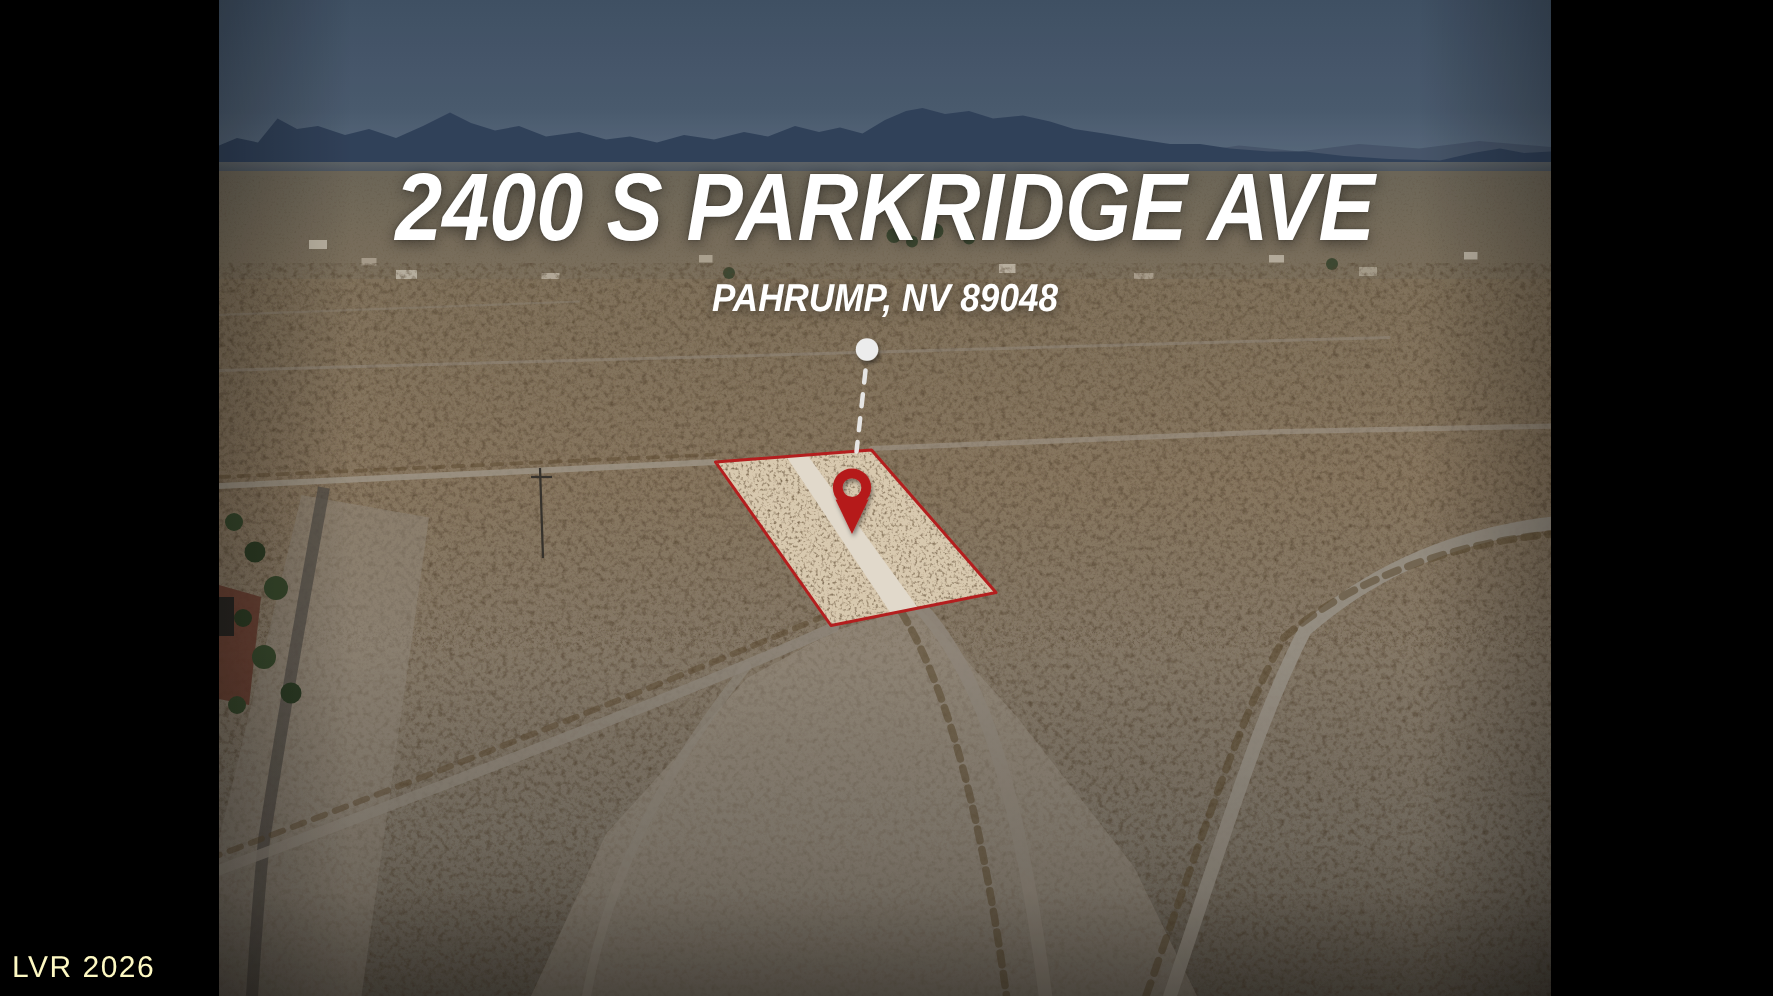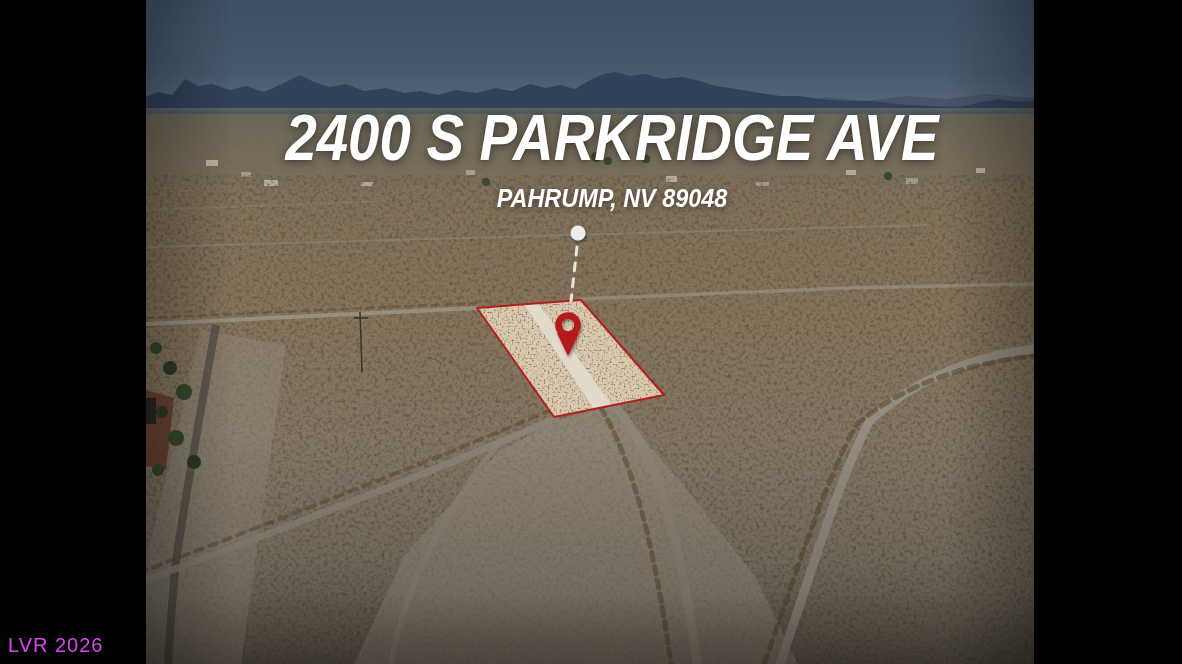--- a/index.html
+++ b/index.html
@@ -1,40 +1,40 @@
 <!DOCTYPE html>
 <html><head>
 <meta charset="utf-8">
 <style>
   html,body{margin:0;padding:0;background:#000;}
   .stage{
     position:relative;width:1182px;height:664px;background:#000;overflow:hidden;
     font-family:"Liberation Sans",sans-serif;
   }
   .photo{
-    position:absolute;left:146px;top:0;width:888px;height:664px;overflow:hidden;padding-left:44px;
+    position:absolute;left:146px;top:0;width:888px;height:664px;overflow:hidden;
   }
   .photo svg{position:absolute;left:0;top:0;width:888px;height:664px;display:block;}
   .overlay-title{
     position:absolute;left:0;right:0;top:106px;text-align:center;
     font-size:64px;font-weight:bold;font-style:italic;color:#ffffff;
     white-space:nowrap;letter-spacing:0px;line-height:1;
     transform:scaleX(.88);transform-origin:50% 50%;
     text-shadow:0 2px 10px rgba(0,0,0,.45),0 0 2px rgba(0,0,0,.3);
   }
   .overlay-subtitle{
     position:absolute;left:0;right:0;top:185px;text-align:center;
     font-size:26px;font-weight:bold;font-style:italic;color:#ffffff;
     white-space:nowrap;line-height:1;
     transform:scaleX(.9);transform-origin:50% 50%;
     text-shadow:0 2px 8px rgba(0,0,0,.45);
   }
   .watermark{
     position:absolute;left:8px;top:634px;
-    font-size:20px;font-weight:400;color:#d946ef;letter-spacing:1px;text-align:center;
+    font-size:20px;font-weight:400;color:#fef9c3;letter-spacing:1px;text-align:center;
   }
 </style>
 </head>
 <body>
 
 <div class="stage">
   <div class="photo">
 
     <svg viewBox="0 0 888 664">
       <defs>

